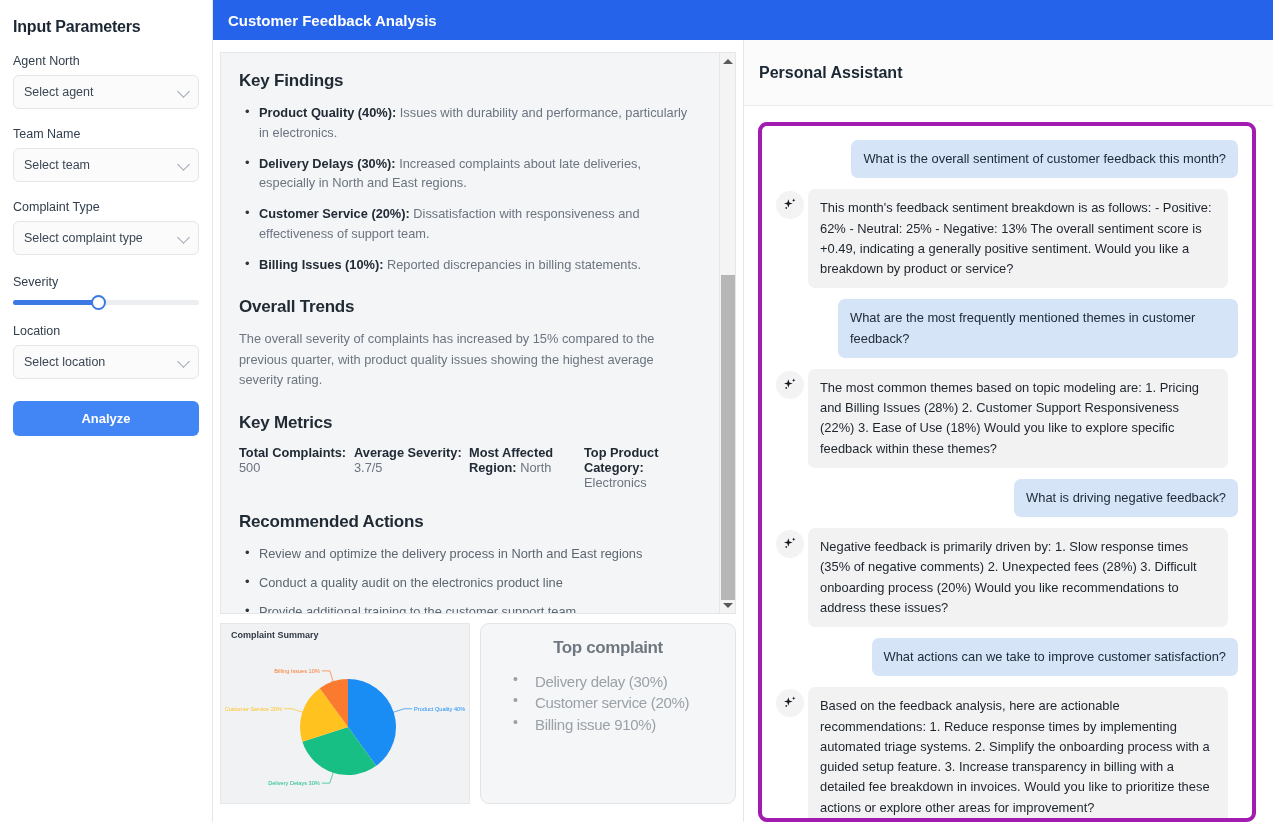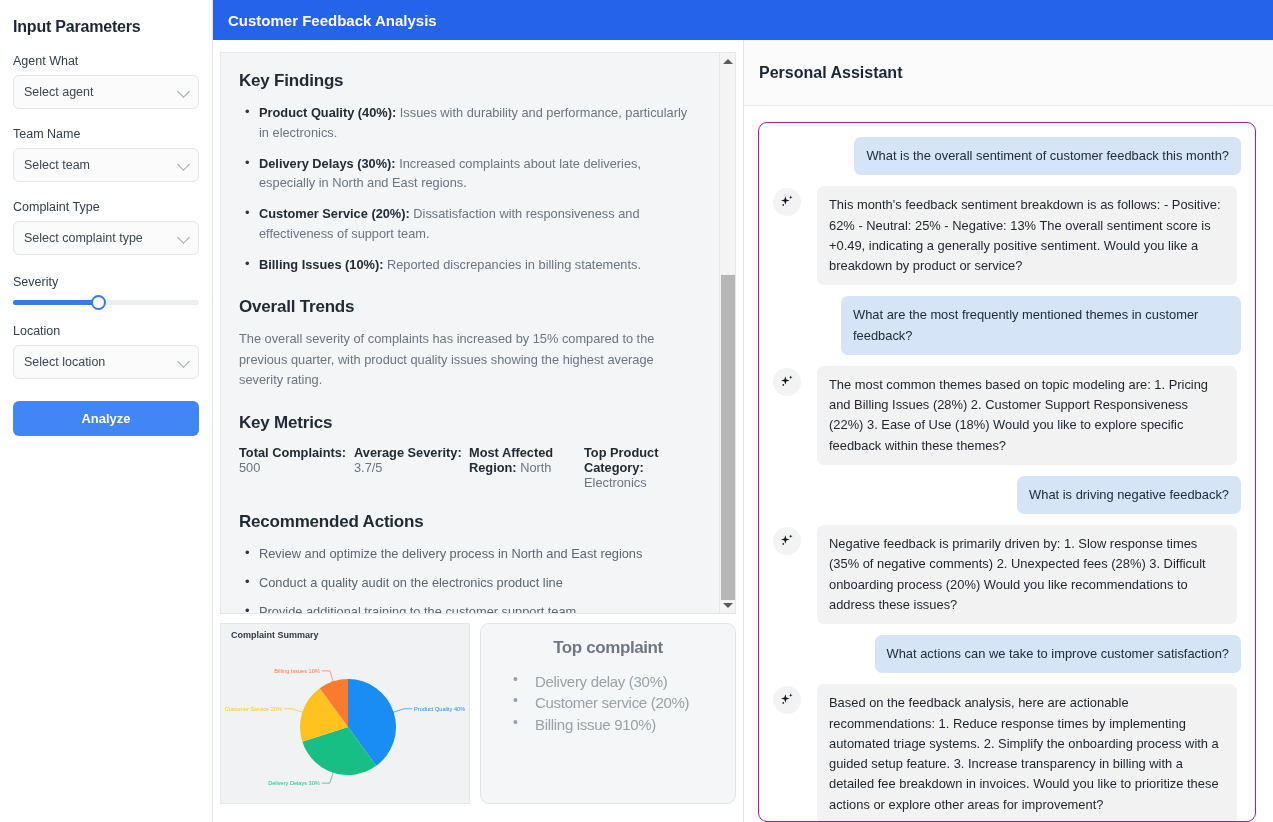--- a/index.html
+++ b/index.html
@@ -220,30 +220,30 @@
   .assistant-head {
     height: 66px; flex: 0 0 66px;
     display: flex; align-items: center;
     padding-left: 15px;
     background: #fbfbfb;
     border-bottom: 1px solid #ececec;
   }
   .assistant-title { font-size: 16px; font-weight: bold; color: #1b2733; }
   .chat-card {
     margin: 16px 17px 0 14px;
-    border: 1px solid #a21caf;
+    border: 4px solid #a21caf;
     border-radius: 9px;
     padding: 14px 14px 12px 14px;
     flex: 1 1 auto;
     overflow: hidden;
     min-height: 0;
   }
   .msg { display: flex; margin-bottom: 11px; }
   .msg.user { justify-content: flex-end; }
-  .msg.bot { align-items: flex-start; gap: 16px; }
+  .msg.bot { align-items: flex-start; gap: 4px; }
   .bubble {
     font-size: 12.9px; line-height: 1.57;
     border-radius: 7px;
     padding: 9px 12px;
   }
   .bubble.user {
     background: #d5e4f7; color: #202c3a;
     max-width: 400px;
   }
   .bubble.bot {
@@ -260,21 +260,21 @@
 </style>
 </head>
 <body>
 
 <div class="app">
 
   <aside class="sidebar">
     <div class="sidebar-title">Input Parameters</div>
 
     <div>
-      <div class="field-label">Agent What</div>
+      <div class="field-label">Agent North</div>
       <div class="select-box">
         <span class="select-value">Select agent</span>
         <span class="chev"></span>
       </div>
     </div>
 
     <div>
       <div class="field-label">Team Name</div>
       <div class="select-box">
         <span class="select-value">Select team</span>

